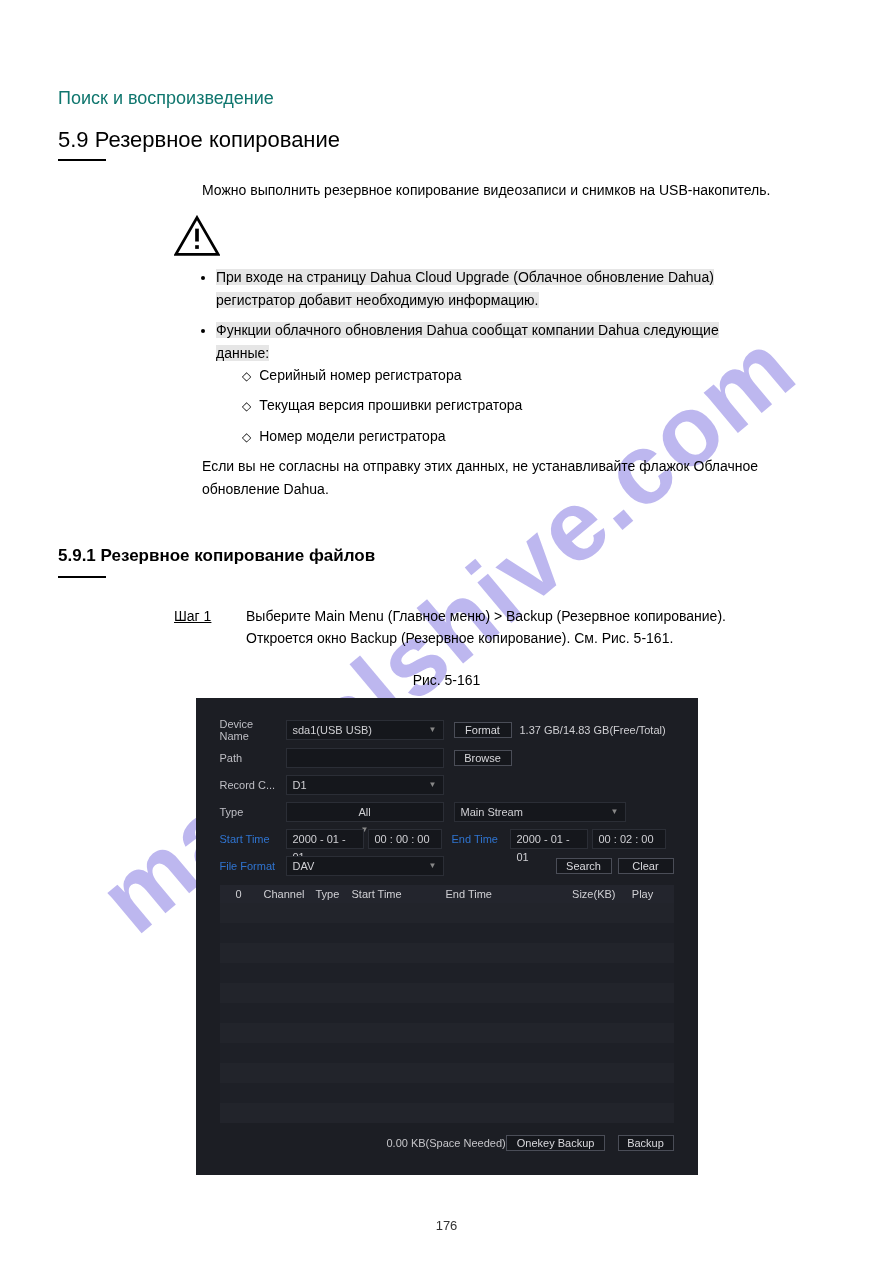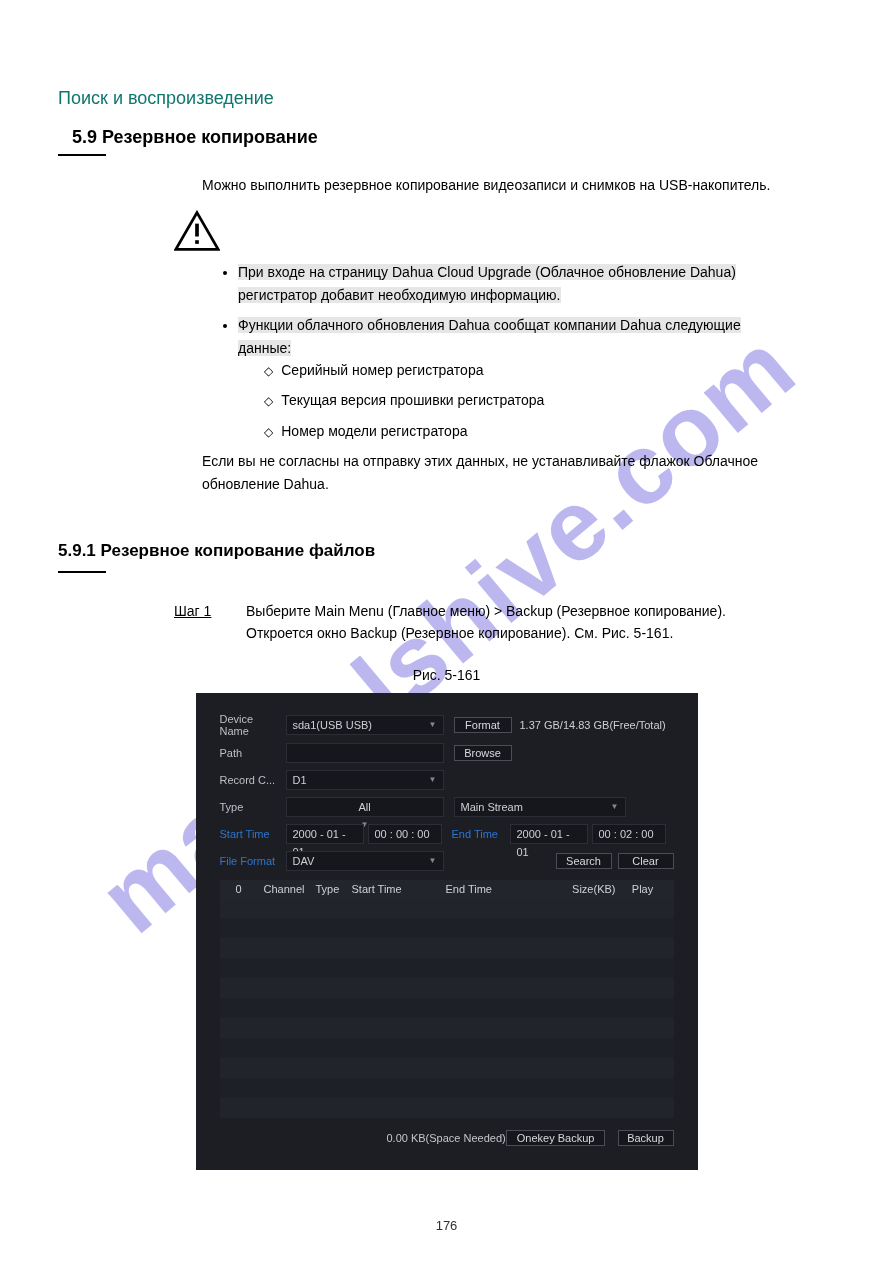--- a/index.html
+++ b/index.html
@@ -5,35 +5,35 @@
   * { box-sizing: border-box; margin: 0; padding: 0; }
   html, body { width: 893px; height: 1263px; background: #ffffff; font-family: Arial, Helvetica, sans-serif; font-size: 14px; color: #000; }
   .page { position: relative; width: 893px; height: 1263px; padding: 88px 58px 40px 58px; }
 
   .watermark { position: absolute; top: 50%; left: 50%; transform: translate(-50%, -50%) rotate(-40deg); font-size: 100px; font-weight: 700; letter-spacing: 2px; color: rgba(108, 95, 220, 0.45); pointer-events: none; text-align: center; z-index: 0; white-space: nowrap; }
 
   .content { position: relative; z-index: 1; }
 
   .page-title { font-size: 18px; color: #0f766e; margin-left: 0; margin-bottom: 10px; }
 
-  h1.heading1 { font-size: 18px; font-weight: 700; margin: 18px 0 6px 14px; }
+  h1.heading1 { font-size: 22px; font-weight: 400; margin: 18px 0 6px 0; }
   h2.heading2 { font-size: 17px; font-weight: 700; margin: 46px 0 10px 0; }
 
   .rule { height: 2px; background: #000; margin-bottom: 18px; }
   .rule-sm { width: 48px; }
 
   .body-text { margin-left: 144px; line-height: 1.6; font-size: 14px; }
   .body-text p { margin-bottom: 8px; }
 
   .caution-icon { margin-left: 116px; margin-top: 14px; margin-bottom: 6px; }
   .caution-icon svg { width: 46px; height: 42px; }
 
   .shade { background: #e6e6e6; }
 
-  ul.bullets { list-style: disc; margin-left: 36px; }
+  ul.bullets { list-style: disc; margin-left: 14px; }
   ul.bullets li { margin-bottom: 8px; }
   ul.sub { margin-left: 26px; list-style: none; }
   ul.sub li::before { content: "◇"; margin-right: 8px; color: #000; font-size: 12px; }
 
   .step-row { display: flex; margin-top: 27px; line-height: 1.6; }
   .step-row .label { width: 72px; flex-shrink: 0; text-decoration: underline; }
   .step-row .desc { flex: 1; }
   .figcap { text-align: center; margin-top: 22px; margin-bottom: 10px; }
 
   

